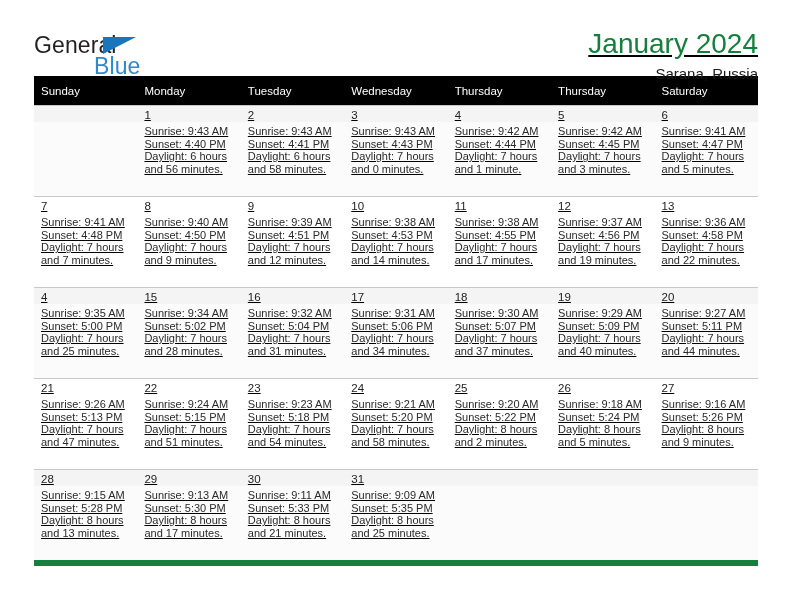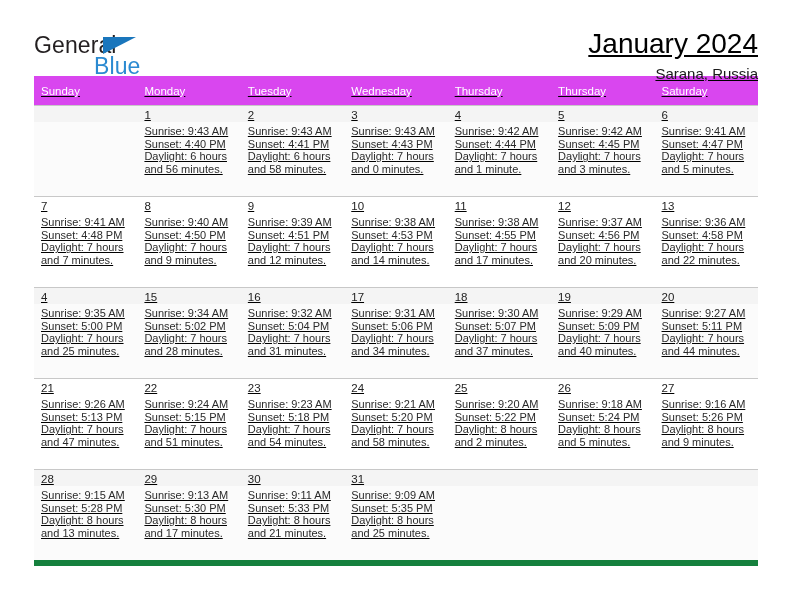--- a/index.html
+++ b/index.html
@@ -62,41 +62,41 @@
     font-size: 23px;
     color: #2b8ad1;
     letter-spacing: 0.1px;
   }
   .title-block {
     text-align: right;
     padding-top: 0px;
   }
   .cal-title {
     font-size: 28px;
-    color: #000000;
+    color: #15803d;
     line-height: 1.12;
     white-space: nowrap;
     margin-left: 24px;
   }
   .cal-subtitle {
     font-size: 15px;
     color: #1a1a1a;
     margin-top: 6px;
     white-space: nowrap;
   }
 
   
   .calendar {
     width: 724px;
     border-collapse: collapse;
     table-layout: fixed;
     margin-top: 4px;
   }
   .calendar th {
-    background: #d946ef;
+    background: #000000;
     color: #ffffff;
     font-size: 11.5px;
     font-weight: normal;
     text-align: left;
     padding: 5px 0 5px 7px;
     height: 19px;
     border: none;
   }
   .calendar td {
     vertical-align: top;
@@ -296,21 +296,21 @@
               </div>
             </div>
           </td>
           <td>
             <div class="cell-inner">
               <div class="daynum">12</div>
               <div class="info">
                 <div>Sunrise: 9:37 AM</div>
                 <div>Sunset: 4:56 PM</div>
                 <div>Daylight: 7 hours</div>
-                <div>and 20 minutes.</div>
+                <div>and 19 minutes.</div>
               </div>
             </div>
           </td>
           <td>
             <div class="cell-inner">
               <div class="daynum">13</div>
               <div class="info">
                 <div>Sunrise: 9:36 AM</div>
                 <div>Sunset: 4:58 PM</div>
                 <div>Daylight: 7 hours</div>

